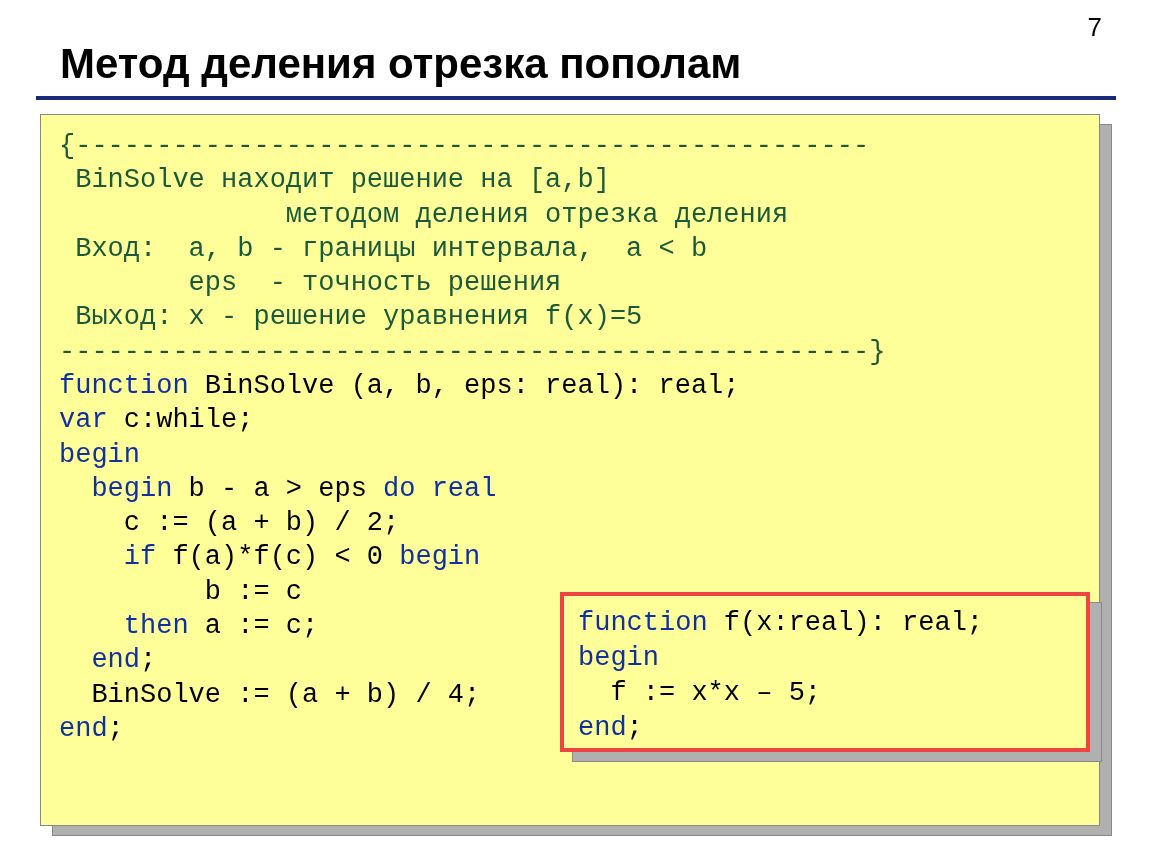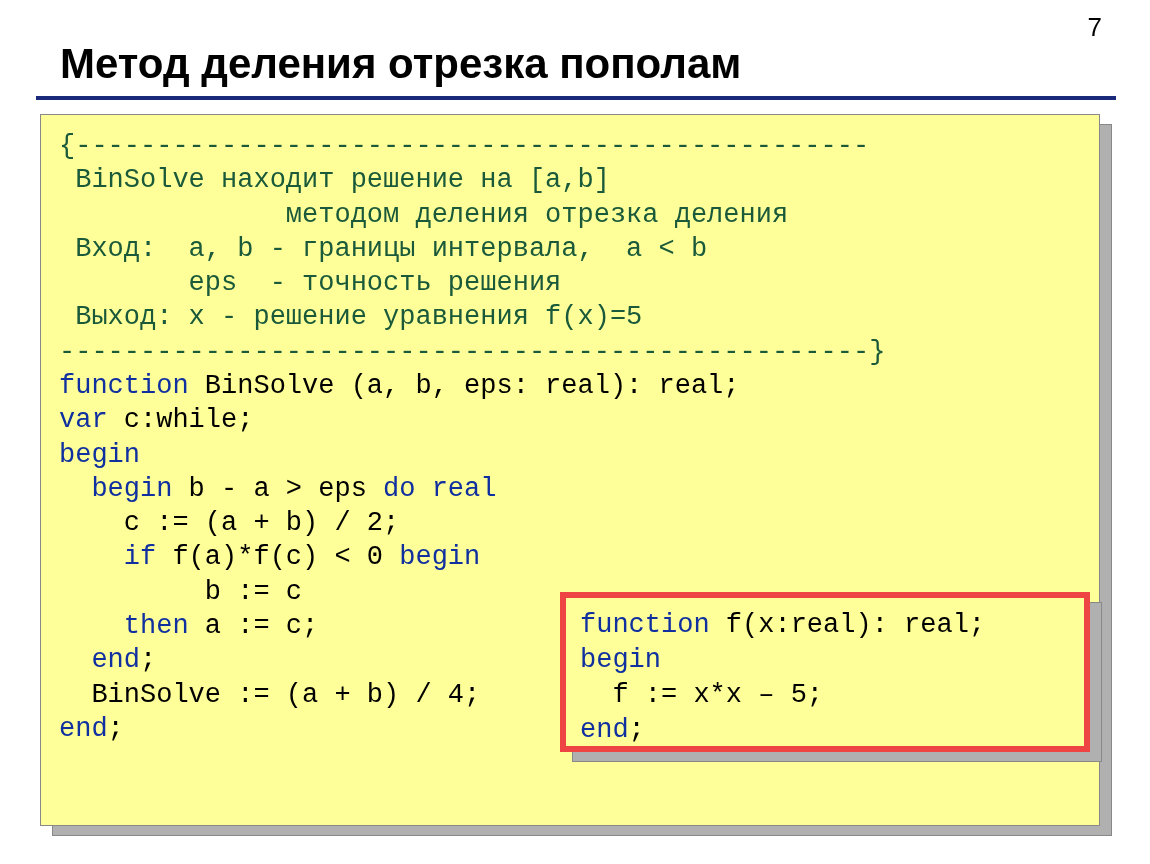--- a/index.html
+++ b/index.html
@@ -69,21 +69,21 @@
     background: #b0b0b0;
     border: 1px solid #888;
   }
   .sub-box {
     position: absolute;
     top: 592px;
     left: 560px;
     width: 530px;
     height: 160px;
     background: #ffff99;
-    border: 6px solid #ef4444;
+    border: 4px solid #ef4444;
     padding: 10px 14px;
     font-family: "Courier New", Courier, monospace;
     font-size: 27px;
     line-height: 1.3;
     white-space: pre;
     color: #000;
   }
 </style>
 </head>
 <body>

